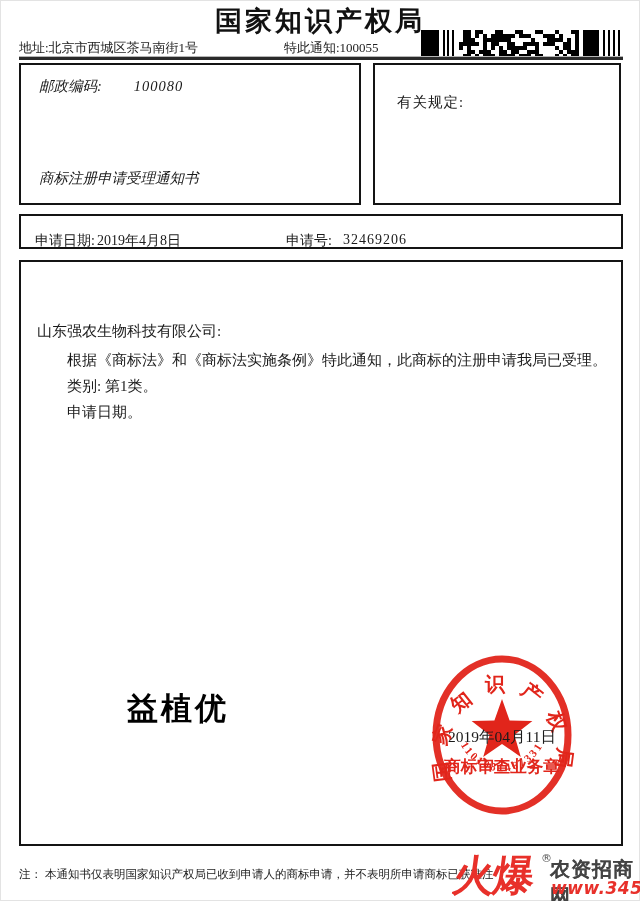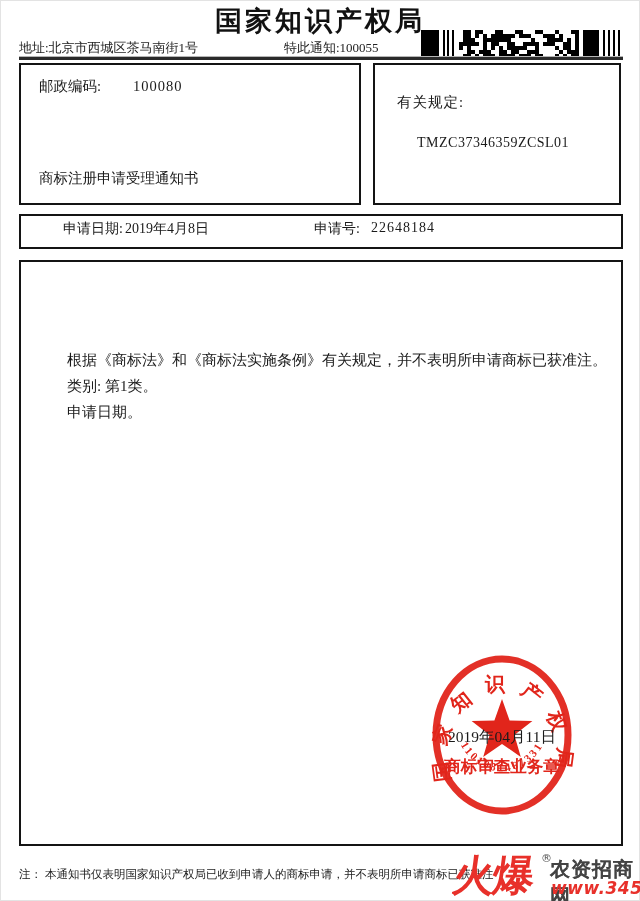--- a/index.html
+++ b/index.html
@@ -12,32 +12,32 @@
   .addr-line { position:absolute; top:38px; left:18px; font-size:13px; color:#222; }
   .postcode-line { position:absolute; top:38px; left:283px; font-size:13px; color:#222; }
 
   .barcode { position:absolute; left:420px; top:29px; width:212px; height:28px; }
   .barcode div { position:absolute; background:#000; }
 
   .head-rule { position:absolute; left:18px; top:55px; width:604px; height:4px;
     background:linear-gradient(#b5b5b5 25%, #2a2a2a 25%); }
 
   .box { position:absolute; border:2px solid #141414; background:#fff; }
-  .recipient-box { left:18px; top:62px; width:342px; height:142px; font-size:14.5px; }
+  .recipient-box { left:18px; top:62px; width:342px; height:142px; font-size:14.5px;font-style:italic; }
   .recipient-box .l1 { position:absolute; left:18px; top:12px; }
   .recipient-box .l1 .val { margin-left:32px; letter-spacing:1px; }
   .recipient-box .l2 { position:absolute; left:18px; top:58px; }
   .recipient-box .l3 { position:absolute; left:18px; top:104px; }
 
   .dispatch-box { left:372px; top:62px; width:248px; height:142px; font-size:14.5px; }
   .dispatch-box .label { position:absolute; left:22px; top:28px; letter-spacing:1px; }
   .dispatch-box .value { position:absolute; left:42px; top:70px; font-size:14px; letter-spacing:0.5px; }
 
   .meta-box { left:18px; top:213px; width:604px; height:35px; font-size:14px; }
-  .meta-box span { position:absolute; top:4px;margin-left:28px; }
+  .meta-box span { position:absolute; top:16px; }
   .meta-box .date-label { left:14px; }
   .meta-box .date-value { left:76px; }
   .meta-box .appno-label { left:265px;text-align:right; }
   .meta-box .appno-value { left:322px; letter-spacing:1px; }
 
   .notice-box { left:18px; top:259px; width:604px; height:586px; }
   .notice-title { text-align:center; margin-top:18px; font-size:20px; font-weight:bold; letter-spacing:2px; }
   .notice-addressee { position:absolute; left:16px; top:60px; font-size:15px; }
   .notice-body { position:absolute; left:16px; right:14px; top:88px; font-size:15px; text-indent:2em; line-height:1.45; }
   .notice-category { position:absolute; left:16px; top:115px; font-size:15px; text-indent:2em; }
@@ -201,34 +201,35 @@
 
   <div class="box recipient-box">
     <div class="l1">
       <span>邮政编码:</span><span class="val">100080</span>
     </div>
     <div class="l3">商标注册申请受理通知书</div>
   </div>
 
   <div class="box dispatch-box">
     <div class="label">有关规定:</div>
-    <div class="value">TMZC37346359ZCSL01</div>
   </div>
 
   <div class="box meta-box">
     <span class="date-label">申请日期:</span>
     <span class="date-value">2019年4月8日</span>
     <span class="appno-label">申请号:</span>
-    <span class="appno-value">22648184</span>
+    <span class="appno-value">32469206</span>
   </div>
 
   <div class="box notice-box">
-    <div class="notice-body">根据《商标法》和《商标法实施条例》有关规定，并不表明所申请商标已获准注。</div>
+    <div class="notice-addressee">山东强农生物科技有限公司:</div>
+    <div class="notice-body">根据《商标法》和《商标法实施条例》特此通知，此商标的注册申请我局已受理。</div>
     <div class="notice-category">类别: 第1类。</div>
     <div class="notice-closing">申请日期。</div>
+    <div class="trademark-name">益植优</div>
   </div>
 
   <svg class="seal" viewBox="0 0 146 166">
     <defs>
       <path id="sealTopArc" d="M 21 123 A 55 63 0 1 1 125 123" fill="none"></path>
       <path id="sealBottomArc" d="M 27 82 A 49 57 0 0 0 119 82" fill="none"></path>
     </defs>
     <ellipse cx="73" cy="83" rx="66" ry="76" fill="none" stroke-width="7" opacity="0.95" stroke="#e1251b"></ellipse>
     <text font-size="20" font-weight="bold" letter-spacing="14" fill="#e1251b">
       <textPath href="#sealTopArc" startOffset="50%" text-anchor="middle">国家知识产权局</textPath>

